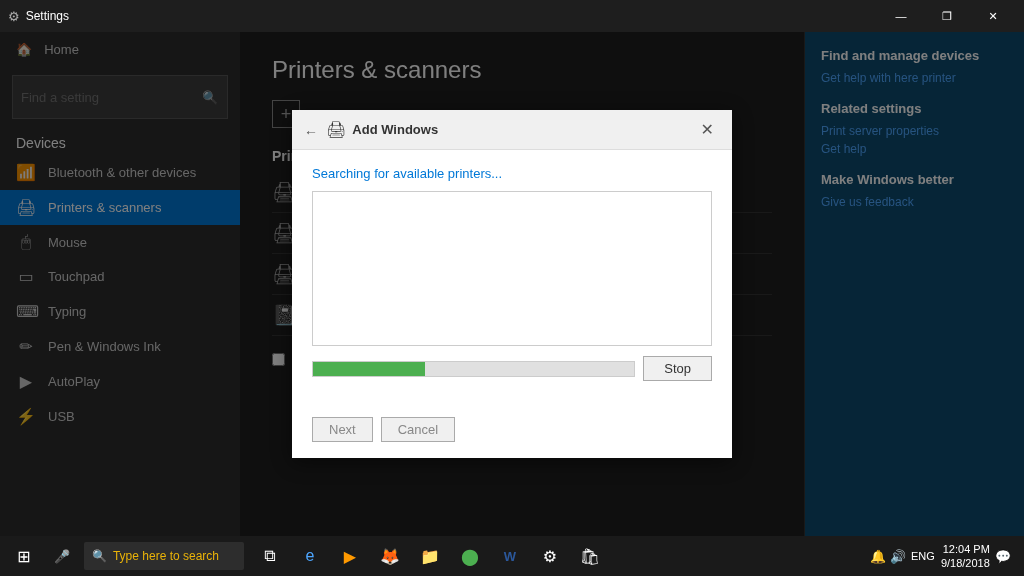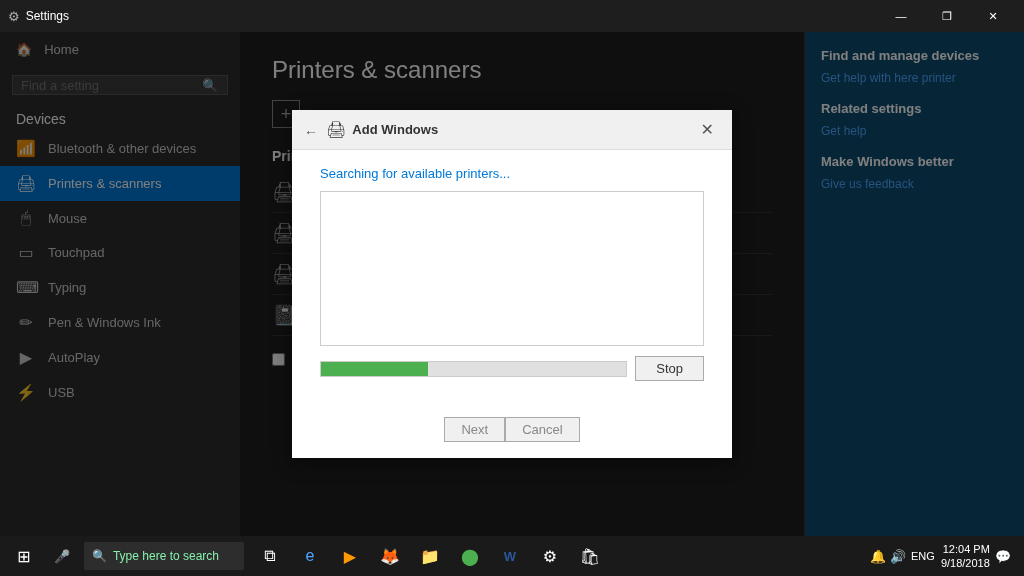--- a/index.html
+++ b/index.html
@@ -60,21 +60,21 @@
       display: flex;
       flex-direction: column;
       overflow-y: auto;
     }
     .sidebar-search {
       margin: 8px 12px;
       display: flex;
       align-items: center;
       background: #3c3c3c;
       border: 1px solid #555;
-      height: 20px;
+      height: 44px;
       padding: 0 8px;
     }
     .sidebar-search input {
       background: transparent;
       border: none;
       outline: none;
       color: #ccc;
       font-size: 13px;
       flex: 1;
     }
@@ -248,21 +248,21 @@
     }
     .modal-close-btn {
       background: transparent;
       border: none;
       font-size: 16px;
       cursor: pointer;
       color: #555;
       padding: 2px 6px;
     }
     .modal-body {
-      padding: 16px 28px;
+      padding: 16px 20px;
     }
     .searching-text {
       color: #0078d7;
       font-size: 13px;
       margin-bottom: 10px;
     }
     .search-results-box {
       width: 100%;
       height: 155px;
       border: 1px solid #ccc;
@@ -291,21 +291,22 @@
     .stop-btn {
       padding: 4px 20px;
       background: #f0f0f0;
       border: 1px solid #aaa;
       font-size: 13px;
       cursor: pointer;
       color: #333;
     }
     .modal-footer {
       display: flex;
-      justify-content: center;
+      justify-content: flex-start;
+      gap: 8px;
       padding: 8px 20px 16px;
     }
     .footer-btn {
       padding: 4px 16px;
       font-size: 13px;
       cursor: pointer;
       border: 1px solid #aaa;
       background: #f0f0f0;
       color: #888;
     }
@@ -336,21 +337,21 @@
       align-items: center;
       background: #2d2d2d;
       border-radius: 2px;
       height: 28px;
       padding: 0 8px;
       gap: 6px;
       margin: 0 4px;
       min-width: 160px;
     }
     .taskbar-search-text {
-      color: #86efac;
+      color: #eab308;
       font-size: 12px;
     }
     .taskbar-icons {
       display: flex;
       gap: 4px;
       margin-left: 4px;
     }
     .taskbar-icon {
       width: 36px;
       height: 40px;
@@ -473,20 +474,21 @@
       <input type="checkbox" style="">
       <span style="color:#ccc;font-size:13px;">Let Windows manage my default printer</span>
     </div>
   </div>
 
   <div class="right-panel">
     <div class="panel-section-title">Find and manage devices</div>
     <a class="panel-link">Get help with here printer</a>
 
     <div class="panel-section-title">Related settings</div>
+    <a class="panel-link">Print server properties</a>
 
     <a class="panel-link">Get help</a>
 
     <div class="panel-section-title">Make Windows better</div>
     <a class="panel-link">Give us feedback</a>
   </div>
 </div>
 
 <div class="modal-overlay">
   <div class="modal">

